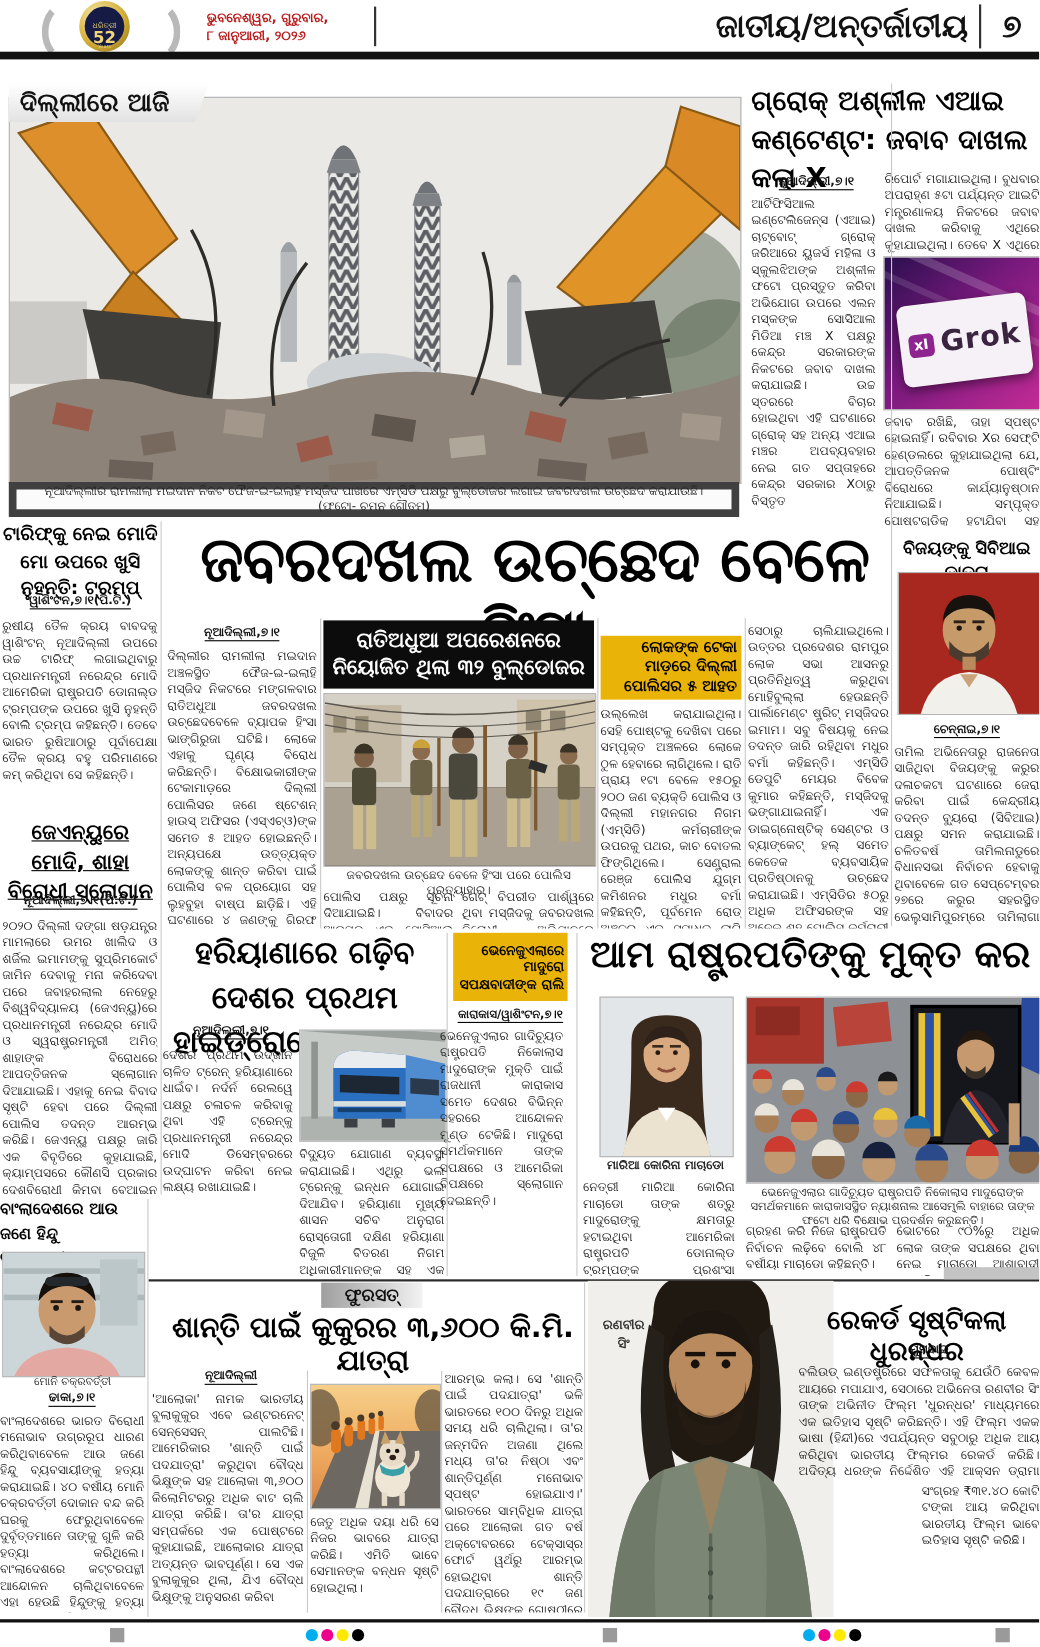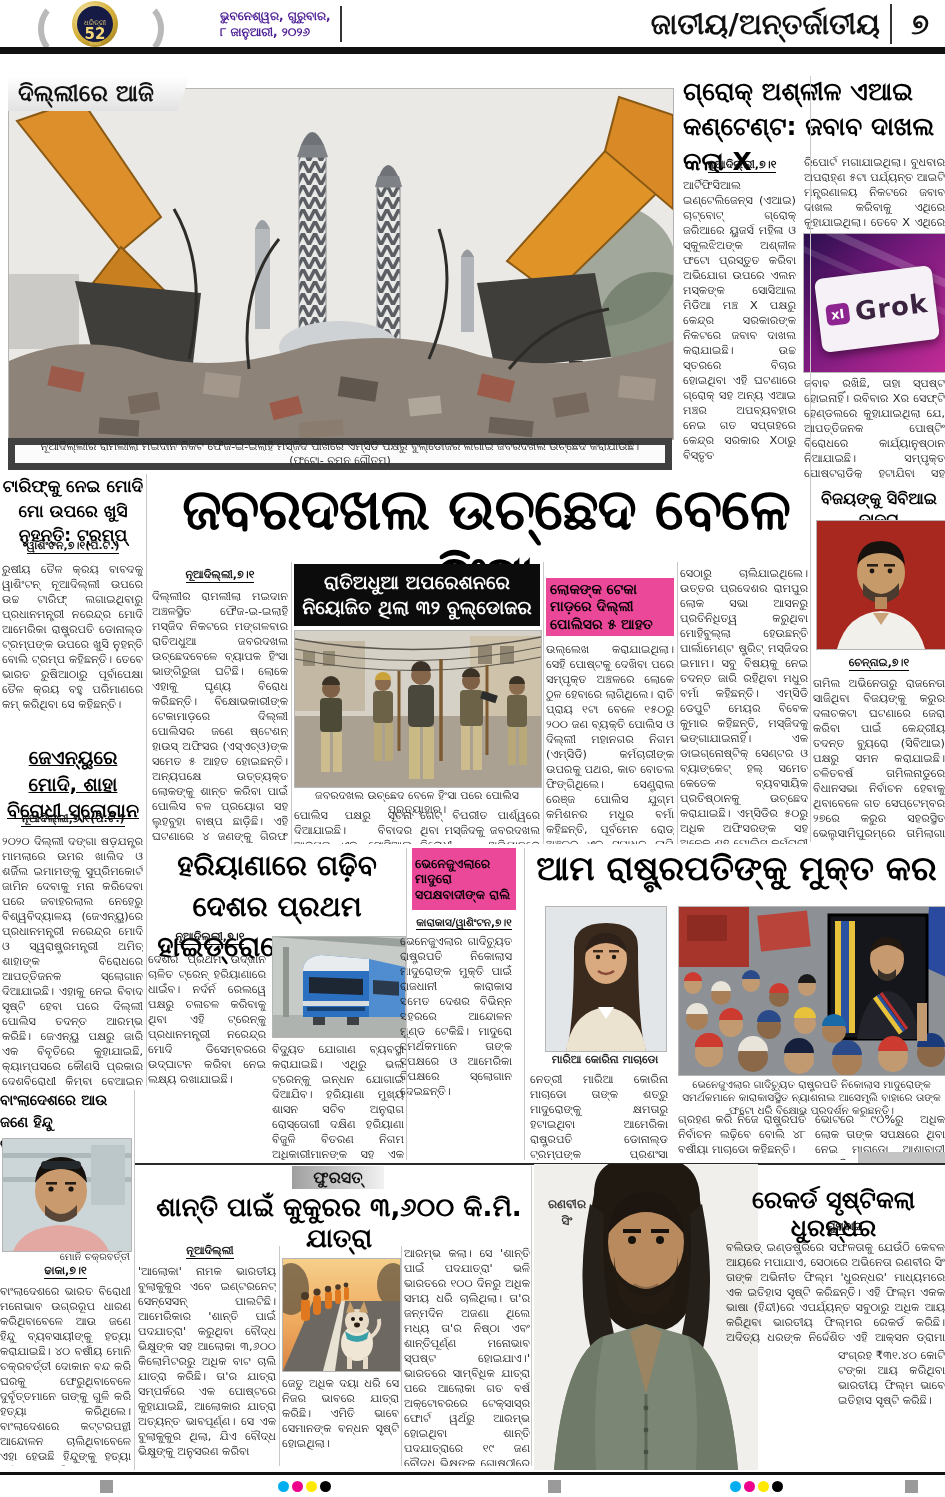--- a/index.html
+++ b/index.html
@@ -6,21 +6,21 @@
   .page{position:relative;width:945px;height:1497px;background:#ffffff;overflow:hidden;
         font-family:"DejaVu Sans",sans-serif;color:#111;}
   .abs{position:absolute;}
   .hl{font-weight:bold;color:#000;}
   .dl{font-weight:bold;font-size:11px;text-align:center;}
   .dl span{border-bottom:1.5px solid #000;padding-bottom:1px;}
   .bt{font-size:11.3px;line-height:1.33;text-align:justify;color:#1c1c1c;overflow:hidden;}
   .cap{font-size:11px;color:#222;text-align:center;line-height:1.25;}
   .box-black{background:#0c0c0c;color:#fff;font-weight:bold;text-align:center;
              display:flex;align-items:center;justify-content:center;line-height:1.3;}
-  .box-gray{background:#ec4899;color:#000;font-weight:bold;text-align:left;
+  .box-gray{background:#eab308;color:#000;font-weight:bold;text-align:right;
             display:flex;align-items:center;justify-content:center;line-height:1.25;}
   .vrule{width:1px;background:#c9c9c9;}
   .photoframe{border:1px solid #b5b5b5;background:#ddd;overflow:hidden;}
   svg{display:block;}
   
   .head-rule{left:0;top:47px;width:945px;height:7px;background:#111;}
   .sect-title{font-weight:bold;font-size:29px;}
   .page-num{font-weight:bold;font-size:29px;}
   .logo-arc{width:34px;height:44px;border:6px solid #b9b9b9;border-radius:50%;}
   .logo-emblem{position:absolute;left:72px;top:1px;width:46px;height:46px;border-radius:50%;
@@ -45,21 +45,21 @@
   <div class="abs" style="left:0;top:0;width:945px;height:47px;">
     <div class="abs logo-arc" style="left:38px;top:1px;border-right-color:transparent;border-top-color:transparent;border-bottom-color:transparent;"></div>
     <div class="abs logo-arc" style="left:118px;top:1px;border-left-color:transparent;border-top-color:transparent;border-bottom-color:transparent;"></div>
     <div class="logo-emblem">
       <div class="logo-inner">
         <span style="font-size:7px;margin-top:19px;">ଧରିତ୍ରୀ</span>
         <span style="font-size:15px;font-weight:bold;">52</span>
         <span style="font-size:4.5px;">Years</span>
       </div>
     </div>
-    <div class="abs" style="left:220px;top:8px;width:130px;font-size:12px;font-weight:600;line-height:1.35;color:#4c1d95;">
+    <div class="abs" style="left:188px;top:8px;width:130px;font-size:12px;font-weight:600;line-height:1.35;color:#b91c1c;">
       <div>ଭୁବନେଶ୍ୱର, ଗୁରୁବାର,</div>
       <div>୮ ଜାନୁଆରୀ, ୨୦୨୬</div>
     </div>
     <div class="abs" style="left:340px;top:6px;width:2px;height:36px;background:#333;"></div>
     <div class="abs sect-title" style="left:560px;top:7px;width:320px;text-align:right;">ଜାତୀୟ/ଅନ୍ତର୍ଜାତୀୟ</div>
     <div class="abs" style="left:890px;top:4px;width:2px;height:40px;background:#333;"></div>
     <div class="abs page-num" style="left:898px;top:7px;width:44px;text-align:center;">୭</div>
   </div>
   <div class="abs head-rule"></div>
 
@@ -368,21 +368,21 @@
       <path d="M32 44 Q34 18 58 18 Q82 18 84 44 Q74 30 58 30 Q42 30 32 44 Z" fill="#15100c"></path>
       <rect x="38" y="22" width="40" height="8" rx="4" fill="#23282c"></rect>
       <circle cx="48" cy="50" r="2.6" fill="#1a1510"></circle>
         <circle cx="68" cy="50" r="2.6" fill="#1a1510"></circle>
       <rect x="43" y="43" width="11" height="2.6" fill="#241c14"></rect>
         <rect x="62" y="43" width="11" height="2.6" fill="#241c14"></rect>
       <path d="M42 66 Q58 84 74 66 L74 76 Q58 90 42 76 Z" fill="#5a4636"></path>
       <path d="M10 112 Q20 88 58 86 Q96 88 106 112 Z" fill="#e4a8a2"></path>
     </svg>
   </div>
-  <div class="abs cap" style="left:2px;top:1251px;width:128px;font-size:10px;text-align:right;">ମୋନି ଚକ୍ରବର୍ତ୍ତୀ</div>
+  <div class="abs cap" style="left:2px;top:1251px;width:128px;font-size:10px;text-align:center;">ମୋନି ଚକ୍ରବର୍ତ୍ତୀ</div>
   <div class="abs dl" style="left:0px;top:1264px;width:131px;"><span>ଢାକା,୭।୧</span></div>
   <div class="abs bt" style="left:0px;top:1284px;width:131px;height:182px;">ବାଂଲାଦେଶରେ ଭାରତ ବିରୋଧୀ ମନୋଭାବ ଉଗ୍ରରୂପ ଧାରଣ କରିଥିବାବେଳେ ଆଉ ଜଣେ ହିନ୍ଦୁ ବ୍ୟବସାୟୀଙ୍କୁ ହତ୍ୟା କରାଯାଇଛି। ୪୦ ବର୍ଷୀୟ ମୋନି ଚକ୍ରବର୍ତ୍ତୀ ଦୋକାନ ବନ୍ଦ କରି ଘରକୁ ଫେରୁଥିବାବେଳେ ଦୁର୍ବୃତ୍ତମାନେ ତାଙ୍କୁ ଗୁଳି କରି ହତ୍ୟା କରିଥିଲେ। ବାଂଲାଦେଶରେ କଟ୍ଟରପନ୍ଥୀ ଆନ୍ଦୋଳନ ଚାଲିଥିବାବେଳେ ଏହା ହେଉଛି ହିନ୍ଦୁଙ୍କୁ ହତ୍ୟା କରିବାର ଚତୁର୍ଥ ଘଟଣା।</div>
 
   <div class="abs hl" style="left:138px;top:1192px;width:402px;font-size:26px;text-align:center;">ଶାନ୍ତି ପାଇଁ କୁକୁରର ୩,୬୦୦ କି.ମି. ଯାତ୍ରା</div>
   <div class="abs dl" style="left:150px;top:1244px;width:120px;"><span>ନୂଆଦିଲ୍ଲୀ</span></div>
   <div class="abs bt" style="left:138px;top:1264px;width:138px;height:202px;">'ଆଲୋକା' ନାମକ ଭାରତୀୟ ବୁଲାକୁକୁର ଏବେ ଇଣ୍ଟରନେଟ୍ ସେନ୍‌ସେସନ୍ ପାଲଟିଛି। ଆମେରିକାର 'ଶାନ୍ତି ପାଇଁ ପଦଯାତ୍ରା' କରୁଥିବା ବୌଦ୍ଧ ଭିକ୍ଷୁଙ୍କ ସହ ଆଲୋକା ୩,୬୦୦ କିଲୋମିଟରରୁ ଅଧିକ ବାଟ ଚାଲି ଯାତ୍ରା କରିଛି। ତା'ର ଯାତ୍ରା ସମ୍ପର୍କରେ ଏକ ପୋଷ୍ଟରେ କୁହାଯାଇଛି, ଆଲୋକାର ଯାତ୍ରା ଅତ୍ୟନ୍ତ ଭାବପୂର୍ଣ୍ଣ। ସେ ଏକ ବୁଲାକୁକୁର ଥିଲା, ଯିଏ ବୌଦ୍ଧ ଭିକ୍ଷୁଙ୍କୁ ଅନୁସରଣ କରିବା</div>
   <div class="abs photoframe" style="left:282px;top:1258px;width:117px;height:112px;">
     <svg width="117" height="112" viewBox="0 0 117 112" preserveAspectRatio="none">
       <defs>
         <linearGradient id="sunset" x1="0" y1="0" x2="0" y2="1">

